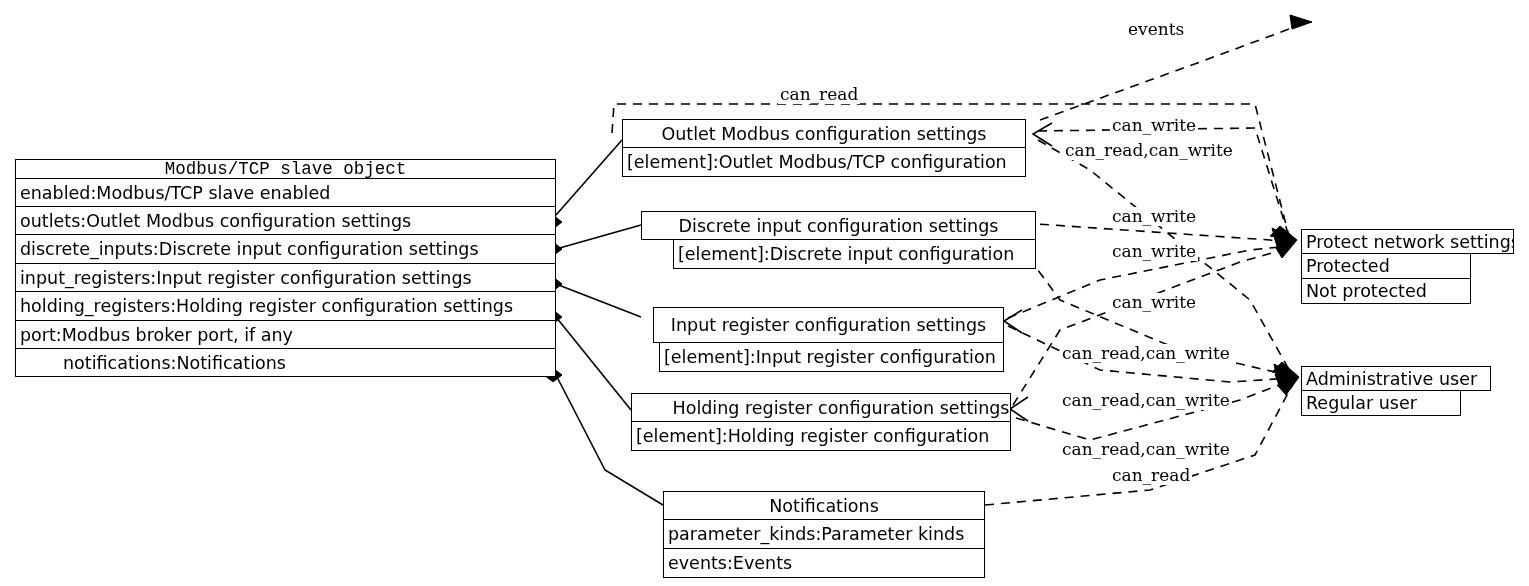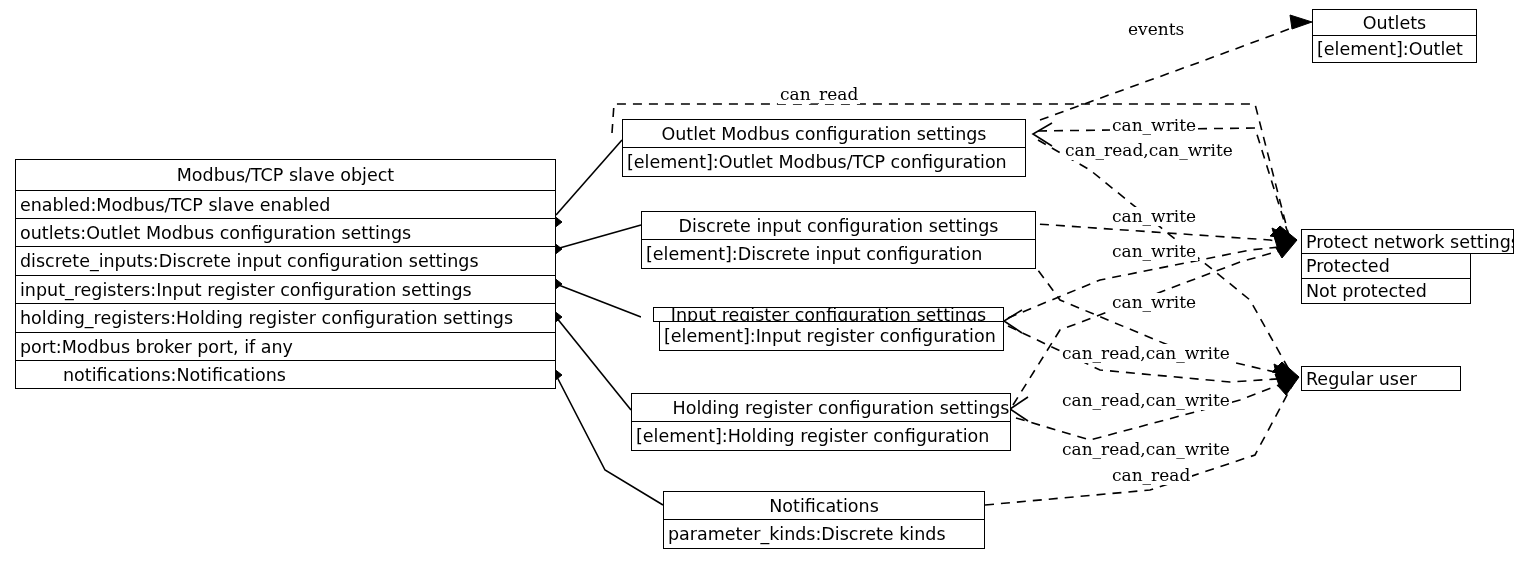--- a/index.html
+++ b/index.html
@@ -146,67 +146,65 @@
       <g>
         <polygon class="arrowhead-solid" points="1299,377 1274,364 1277,378"></polygon>
         <polygon class="arrowhead-solid" points="1299,377 1275,374 1280,388"></polygon>
         <polygon class="arrowhead-solid" points="1299,377 1278,386 1286,395"></polygon>
         <polygon class="arrowhead-solid" points="1299,377 1282,362 1272,372"></polygon>
       </g>
     </g>
   </svg>
 
   <div class="umlbox" style="left:15px; top:159px; width:541px;">
-    <div class="umlrow title" style="height:32px;">Modbus/TCP slave object</div>
+    <div class="umlrow title" style="height:20px;font-family:Liberation Mono, monospace;">Modbus/TCP slave object</div>
     <div class="umlrow attr" style="height:28px;">enabled:Modbus/TCP slave enabled</div>
     <div class="umlrow attr" style="height:28px;">outlets:Outlet Modbus configuration settings</div>
     <div class="umlrow attr" style="height:29px;">discrete_inputs:Discrete input configuration settings</div>
     <div class="umlrow attr" style="height:28px;">input_registers:Input register configuration settings</div>
     <div class="umlrow attr" style="height:29px;">holding_registers:Holding register configuration settings</div>
     <div class="umlrow attr" style="height:28px;">port:Modbus broker port, if any</div>
     <div class="umlrow attr" style="height:28px;padding-left:47px;">notifications:Notifications</div>
   </div>
 
   <div class="umlbox" style="left:622px; top:119px; width:404px;">
     <div class="umlrow title" style="height:29px;">Outlet Modbus configuration settings</div>
     <div class="umlrow attr" style="height:29px;">[element]:Outlet Modbus/TCP configuration</div>
   </div>
 
   <div class="umlbox" style="left:641px; top:211px; width:395px;">
     <div class="umlrow title" style="height:29px;">Discrete input configuration settings</div>
-    <div class="umlrow attr" style="height:29px;">[element]:Discrete input configuration</div>
+    <div class="umlrow attr" style="height:29px;margin-left:32px;">[element]:Discrete input configuration</div>
   </div>
 
   <div class="umlbox" style="left:641px; top:307px; width:363px;">
-    <div class="umlrow title" style="height:15px;margin-left:12px;">Input register configuration settings</div>
+    <div class="umlrow title" style="height:36px;margin-left:12px;">Input register configuration settings</div>
     <div class="umlrow attr" style="height:29px;margin-left:18px;">[element]:Input register configuration</div>
   </div>
 
   <div class="umlbox" style="left:631px; top:393px; width:380px;">
     <div class="umlrow title" style="height:29px;padding-left:44px;">Holding register configuration settings</div>
     <div class="umlrow attr" style="height:29px;">[element]:Holding register configuration</div>
   </div>
 
   <div class="umlbox" style="left:663px; top:491px; width:322px;">
     <div class="umlrow title" style="height:29px;">Notifications</div>
-    <div class="umlrow attr" style="height:29px;">parameter_kinds:Discrete kinds</div>
-  </div>
-
-  <div class="umlbox" style="left:1312px; top:9px; width:165px;">
-    <div class="umlrow title" style="height:27px;">Outlets</div>
-    <div class="umlrow attr" style="height:27px;">[element]:Outlet</div>
-  </div>
+    <div class="umlrow attr" style="height:29px;">parameter_kinds:Parameter kinds</div>
+    <div class="umlrow attr" style="height:29px;">events:Events</div>
+  </div>
+
 
   <div class="umlbox" style="left:1301px; top:229px; width:213px;">
     <div class="umlrow title" style="height:25px; width:213px; justify-content:flex-start;">Protect network settings</div>
     <div class="umlrow attr" style="height:25px; width:170px;">Protected</div>
     <div class="umlrow attr" style="height:25px; width:170px;">Not protected</div>
   </div>
 
   <div class="umlbox" style="left:1301px; top:366px; width:190px;">
+    <div class="umlrow title" style="height:25px; width:190px; justify-content:flex-start;">Administrative user</div>
     <div class="umlrow attr" style="height:25px; width:160px;">Regular user</div>
   </div>
 
   <div class="edge-label" style="left:1126px; top:20px;">events</div>
 
   <div class="edge-label" style="left:778px; top:85px;">can_read</div>
 
   <div class="edge-label" style="left:1110px; top:116px;">can_write</div>
 
   <div class="edge-label" style="left:1063px; top:141px;">can_read,can_write</div>

